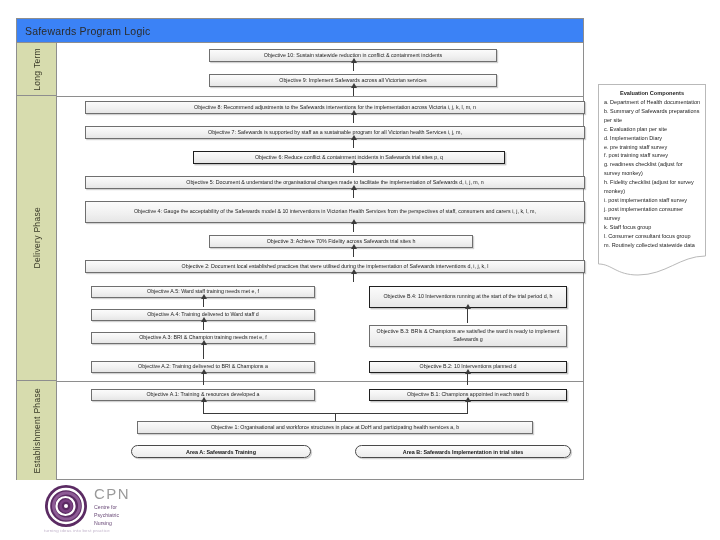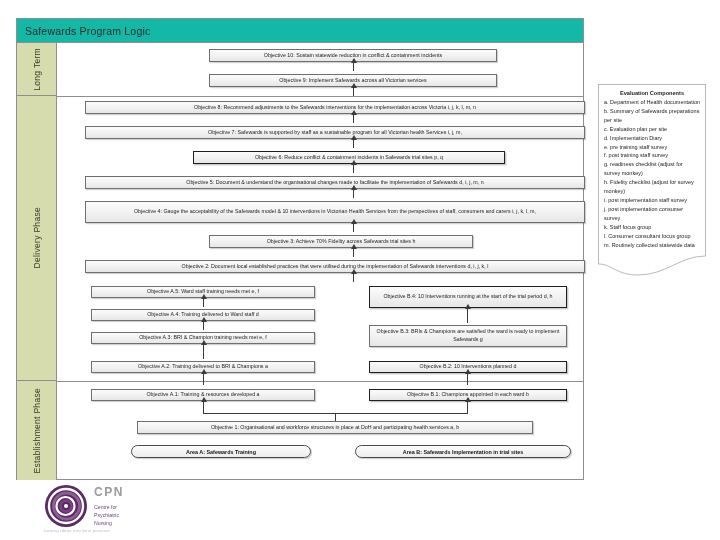--- a/index.html
+++ b/index.html
@@ -4,21 +4,21 @@
 <style>
   html,body{margin:0;padding:0;background:#ffffff;}
   body{width:720px;height:540px;position:relative;overflow:hidden;
        font-family:"Liberation Sans","DejaVu Sans",sans-serif;color:#231f20;}
 
   
   #diagram{position:absolute;left:16px;top:18px;width:568px;height:462px;
            border:1px solid #8e8e8e;background:#ffffff;box-sizing:border-box;}
 
   #title-bar{height:24px;border-bottom:1px solid #8e8e8e;display:flex;align-items:center;
-             padding-left:8px;box-sizing:border-box;background:#14b8a6;}
+             padding-left:8px;box-sizing:border-box;background:#3b82f6;}
   #title-bar .t{font-size:10.5px;letter-spacing:.2px;color:#2b2b2b;}
 
   
   #phases{position:absolute;left:0;top:24px;width:40px;bottom:0;border-right:1px solid #8e8e8e;
           box-sizing:border-box;}
   .phase{background:#d7dcae;border-bottom:1px solid #8e8e8e;box-sizing:border-box;
          display:flex;align-items:center;justify-content:center;width:100%;}
   .phase span{writing-mode:vertical-rl;transform:rotate(180deg);font-size:8.5px;
               letter-spacing:.3px;color:#3a3a28;white-space:nowrap;}
   .phase.lt{height:53px;}
@@ -61,21 +61,21 @@
   #eval .sheet{position:relative;background:#ffffff;border:1px solid #b9b9b9;
                border-bottom:none;padding:5px 5px 2px 5px;box-sizing:border-box;}
   #eval .hd{font-size:5.6px;font-weight:bold;text-align:center;margin-bottom:2px;color:#1c1c1c;}
   #eval ol{list-style:none;margin:0;padding:0;}
   #eval li{font-size:5.5px;line-height:1.62;color:#1c1c1c;}
   #eval .wave{display:block;width:108px;height:26px;margin-top:-1px;}
 
   
   #logo{position:absolute;left:44px;top:484px;width:150px;height:52px;}
   #logo .mark{position:absolute;left:0;top:0;width:44px;height:44px;}
-  #logo .wm{position:absolute;left:50px;top:2px;font-size:12px;font-weight:bold;
+  #logo .wm{position:absolute;left:50px;top:2px;font-size:15px;font-weight:normal;
             letter-spacing:1.5px;color:#9a9a9a;line-height:1;}
   #logo .sub{position:absolute;left:50px;top:19px;font-size:5.2px;line-height:1.55;color:#6a4a78;}
   #logo .tag{position:absolute;left:0;top:44px;font-size:4.4px;color:#c2b4cb;letter-spacing:.2px;}
 </style>
 </head>
 <body>
 
 <div id="diagram">
 
   <div id="title-bar">

